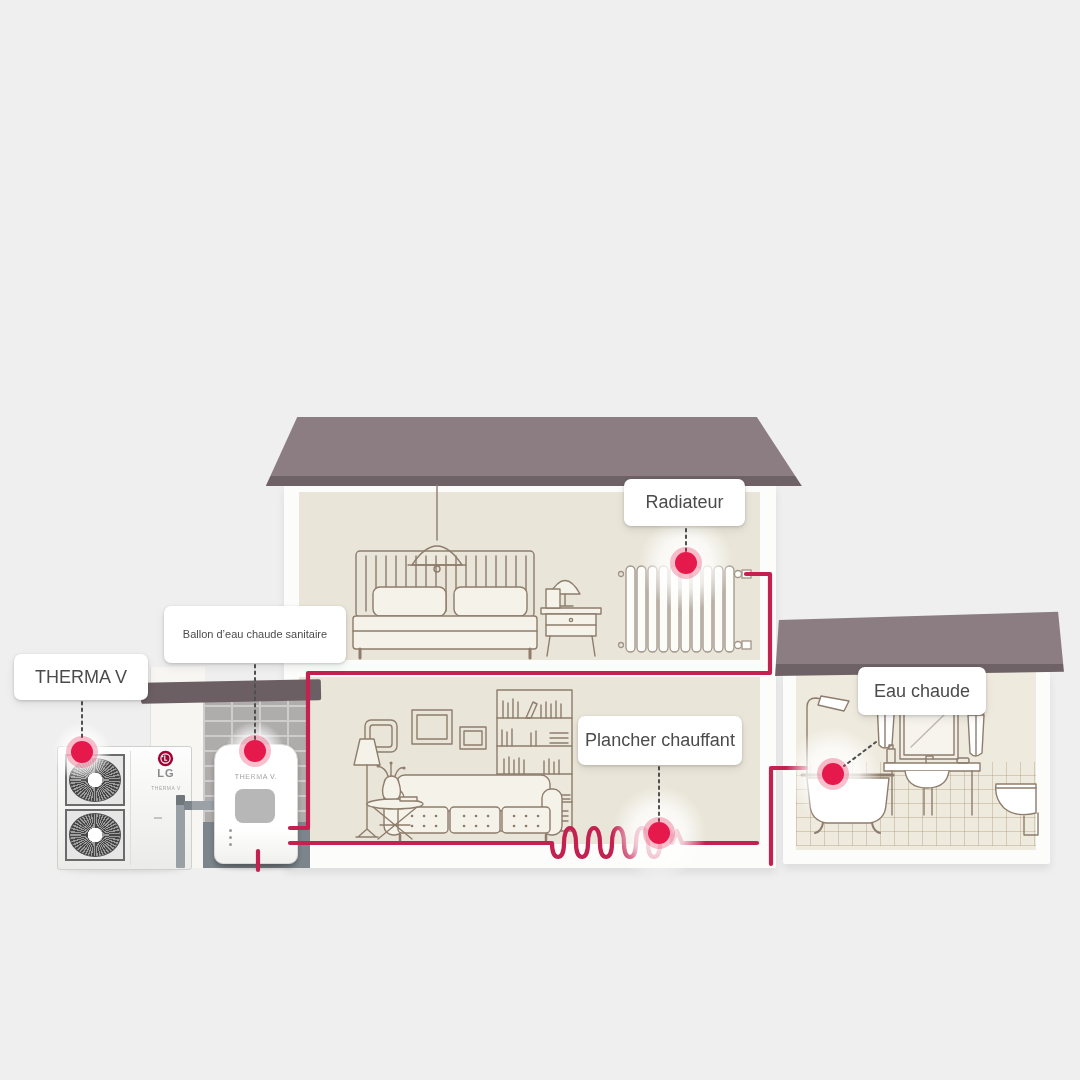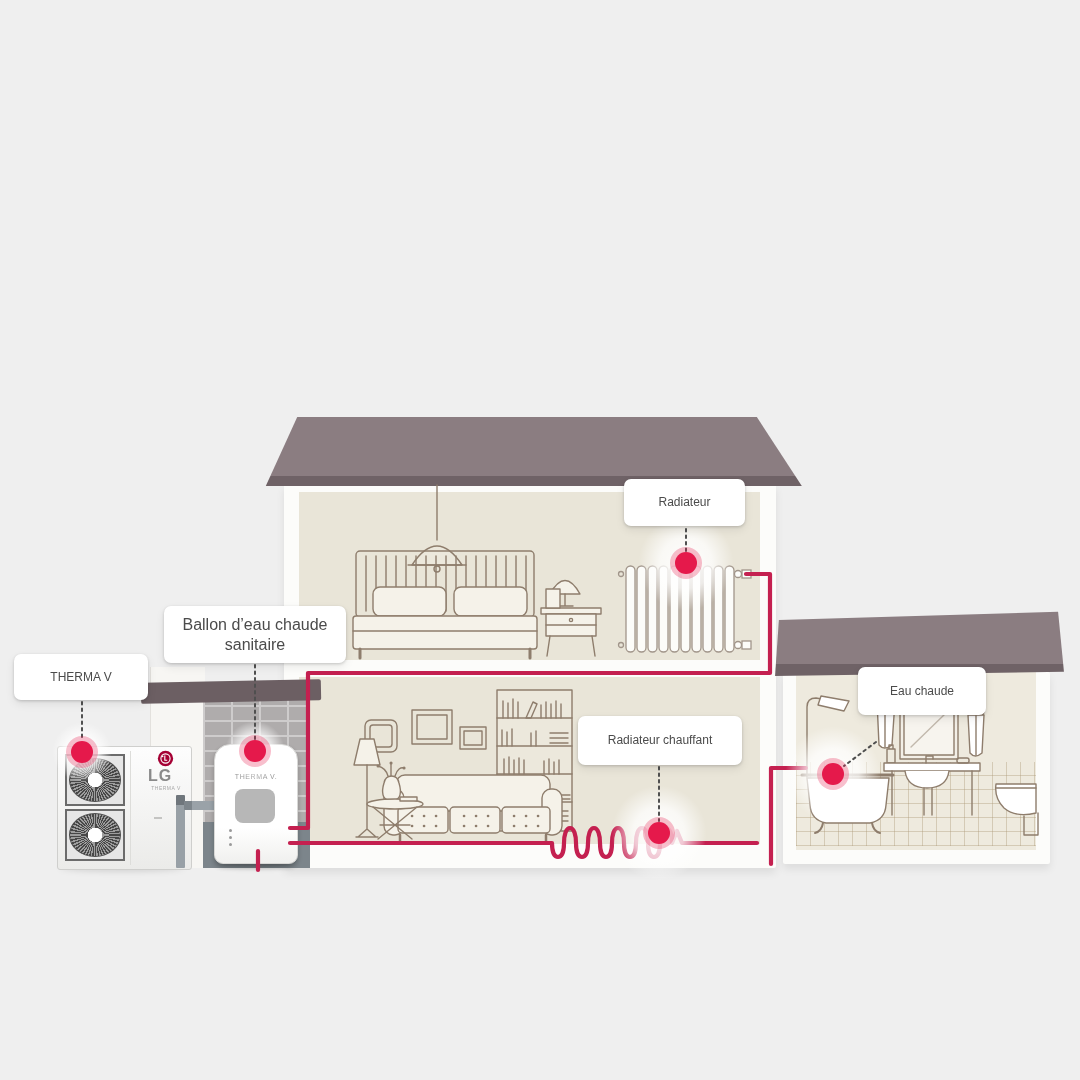--- a/index.html
+++ b/index.html
@@ -66,21 +66,21 @@
   .fan-frame.f2{left:7px;top:62px;}
   .fan{
     position:absolute;left:2px;top:2px;width:52px;height:44px;border-radius:50%;
     border:1.5px solid #4d4d4d;box-sizing:border-box;
     background:
       radial-gradient(circle at 50% 50%,#ffffff 0 7px,rgba(255,255,255,0) 7.5px),
       repeating-conic-gradient(#474747 0 4deg,#9d9d9d 4deg 8deg);
   }
   .unit-divider{position:absolute;left:72px;top:4px;width:1px;height:114px;background:#ddddda;}
   .lg-logo{position:absolute;left:99px;top:3px;width:17px;height:17px;}
-  .lg-text{position:absolute;left:90px;top:20px;width:36px;text-align:left;font-size:16px;font-weight:bold;color:#8a8a8a;letter-spacing:1px;}
+  .lg-text{position:absolute;left:90px;top:20px;width:36px;text-align:center;font-size:11px;font-weight:bold;color:#8a8a8a;letter-spacing:1px;}
   .unit-model{position:absolute;left:86px;top:38px;width:44px;text-align:center;font-size:5px;color:#a8a8a8;letter-spacing:.5px;}
   .unit-dash{position:absolute;left:96px;top:70px;width:8px;height:2px;background:#c4c4c2;}
   .unit-shadow{left:60px;top:864px;width:124px;height:7px;background:rgba(0,0,0,.14);border-radius:50%;filter:blur(3px);z-index:2;}
 
   .pipe-gray-v{left:176px;top:795px;width:9px;height:73px;z-index:3;
     background:linear-gradient(180deg,#6f767c 0 10px,#98a0a6 10px);border-radius:1px;}
   .pipe-gray-h{left:184px;top:801px;width:44px;height:9px;z-index:3;
     background:linear-gradient(90deg,#7d858b 0 8px,#9aa2a8 8px);border-radius:1px;}
 
   
@@ -105,24 +105,24 @@
     background:radial-gradient(circle,rgba(255,255,255,.95) 0%,rgba(255,255,255,.75) 38%,rgba(255,255,255,0) 70%);}
   .dot{
     width:22px;height:22px;border-radius:50%;background:#e5194b;z-index:7;
     box-shadow:0 0 0 5px rgba(229,25,75,.28);cursor:pointer;
   }
 
   
   .callout{
     z-index:8;background:#ffffff;border-radius:7px;color:#4b4b4b;
     display:flex;align-items:center;justify-content:center;text-align:center;
-    font-size:12px;line-height:1.25;
+    font-size:18px;line-height:1.25;
     box-shadow:0 1px 3px rgba(0,0,0,.18),0 4px 10px rgba(0,0,0,.08);
   }
-  .callout.small-text{font-size:16px;}
+  .callout.small-text{font-size:11px;}
 </style>
 </head>
 <body>
 
 <div class="abs house-body"></div>
 <div class="abs roof-main"></div>
 <div class="abs room-bedroom"></div>
 <div class="abs room-living"></div>
 
 <div class="abs leanto-wall"></div>
@@ -319,17 +319,17 @@
 <div class="abs callout" style="left:14px;top:654px;width:134px;height:46px">
   <span>THERMA V</span>
 </div>
 <div class="abs callout small-text" style="left:164px;top:606px;width:182px;height:57px">
   <span>Ballon d’eau chaude sanitaire</span>
 </div>
 <div class="abs callout" style="left:624px;top:479px;width:121px;height:47px">
   <span>Radiateur</span>
 </div>
 <div class="abs callout" style="left:578px;top:716px;width:164px;height:49px">
-  <span>Radiateur chauffant</span>
+  <span>Plancher chauffant</span>
 </div>
 <div class="abs callout" style="left:858px;top:667px;width:128px;height:48px">
   <span>Eau chaude</span>
 </div>
 
 </body></html>

